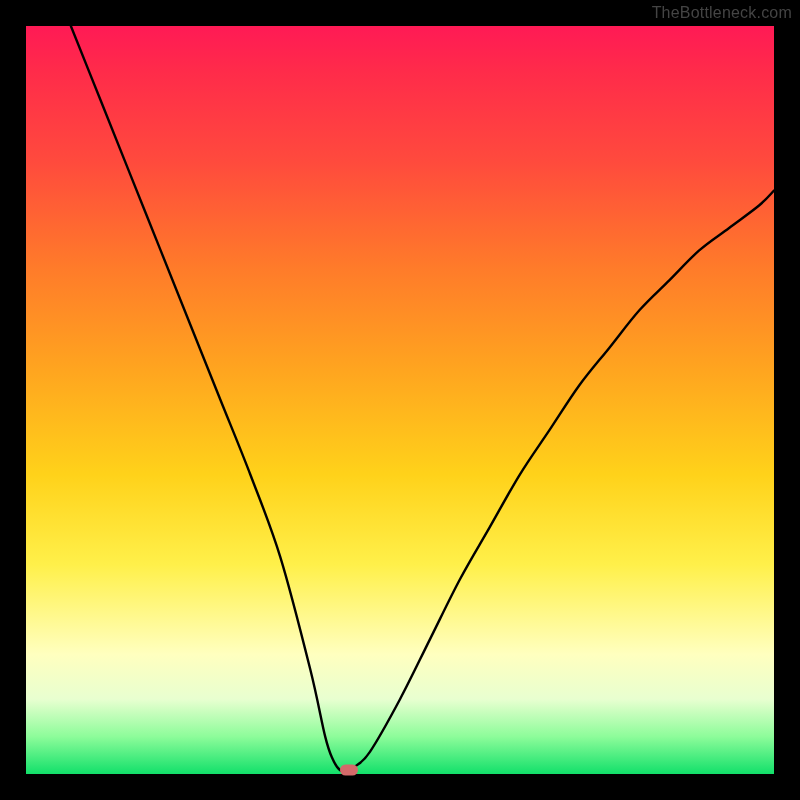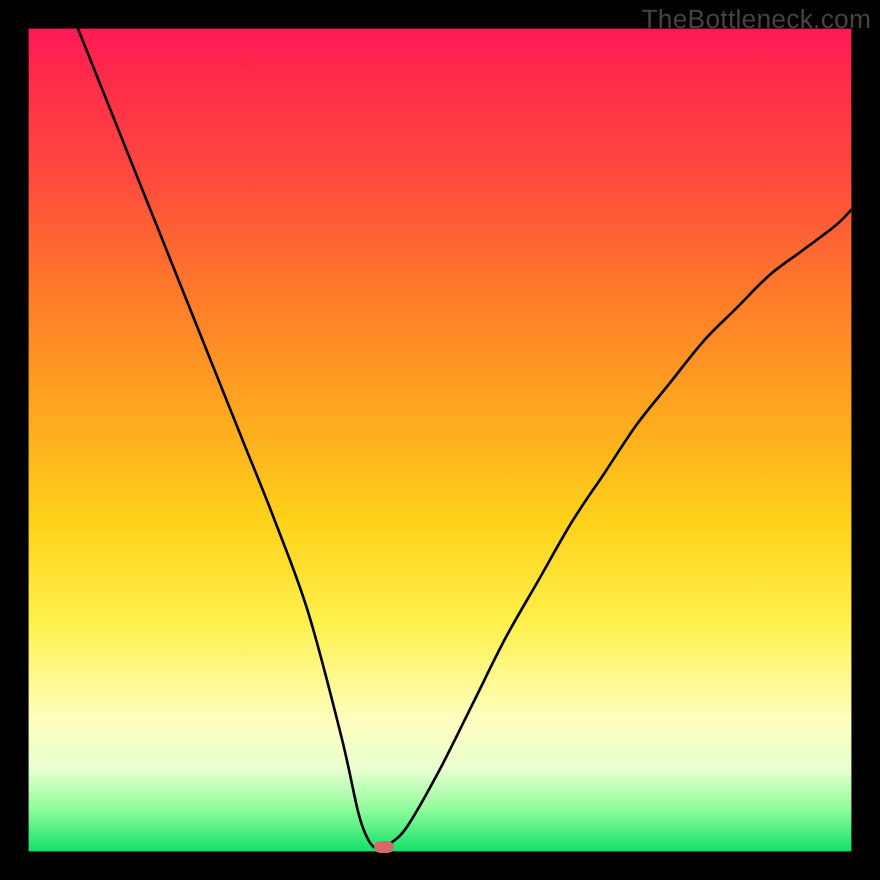--- a/index.html
+++ b/index.html
@@ -53,21 +53,21 @@
     height: 11px;
     border-radius: 6px;
     background: #d46a6a;
     transform: translate(-50%, -50%);
   }
   .watermark {
     position: absolute;
     top: 4px;
     right: 8px;
     color: #444;
-    font-size: 24px;
+    font-size: 16px;
     letter-spacing: 0.2px;
     user-select: none;
     margin-left: 12px;
   }
 </style>
 </head>
 <body>
 
 <div class="watermark">TheBottleneck.com</div>
 

